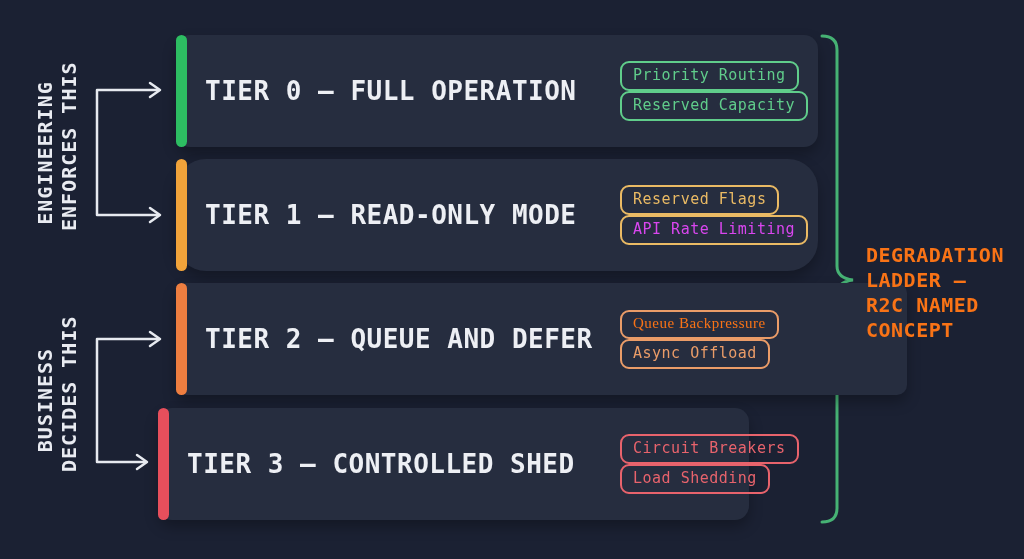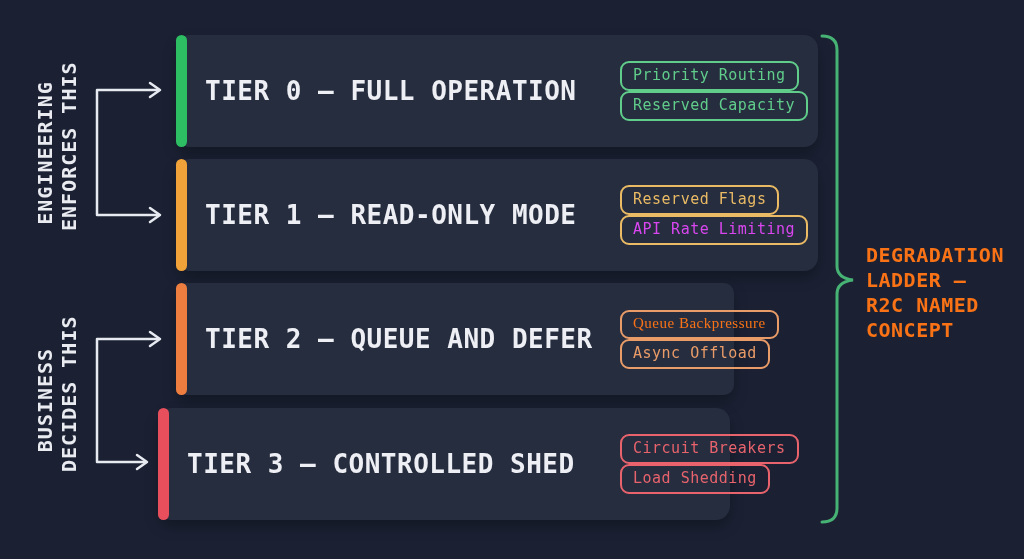--- a/index.html
+++ b/index.html
@@ -68,39 +68,39 @@
 
   <div class="tier-card" style="left:176px;top:35px;width:642px;">
     <div class="accent-bar" style="background-color: rgb(45, 189, 98);"></div>
     <div class="tier-title">TIER 0 — FULL OPERATION</div>
     <div class="badge-col" style="left:444px;">
       <span class="badge" style="color: rgb(96, 205, 139); border-color: rgb(96, 205, 139);">Priority Routing</span>
       <span class="badge" style="color: rgb(96, 205, 139); border-color: rgb(96, 205, 139);">Reserved Capacity</span>
     </div>
   </div>
 
-  <div class="tier-card" style="left:176px;top:159px;width:642px;">
+  <div class="tier-card" style="left:176px;top:159px;width:642px;border-radius:30px;">
     <div class="accent-bar" style="background-color: rgb(241, 163, 58);"></div>
     <div class="tier-title">TIER 1 — READ-ONLY MODE</div>
     <div class="badge-col" style="left:444px;">
       <span class="badge" style="color: rgb(234, 186, 100); border-color: rgb(234, 186, 100);">Reserved Flags</span>
       <span class="badge" style="color: #d946ef; border-color: rgb(234, 186, 100);">API Rate Limiting</span>
     </div>
   </div>
 
-  <div class="tier-card" style="left:176px;top:283px;width:558px;border-radius:10px;">
+  <div class="tier-card" style="left:176px;top:283px;width:731px;border-radius:10px;">
     <div class="accent-bar" style="background-color: rgb(238, 126, 64);"></div>
     <div class="tier-title">TIER 2 — QUEUE AND DEFER</div>
     <div class="badge-col" style="left:444px;">
       <span class="badge" style="color: #f97316; border-color: rgb(234, 156, 104); font-family: Liberation Serif, serif;">Queue Backpressure</span>
       <span class="badge" style="color: rgb(234, 156, 104); border-color: rgb(234, 156, 104);">Async Offload</span>
     </div>
   </div>
 
-  <div class="tier-card" style="left:158px;top:408px;width:572px;">
+  <div class="tier-card" style="left:158px;top:408px;width:572px;padding-left:19px;">
     <div class="accent-bar" style="background-color: rgb(231, 79, 92);"></div>
     <div class="tier-title">TIER 3 — CONTROLLED SHED</div>
     <div class="badge-col" style="left:462px;">
       <span class="badge" style="color: rgb(232, 99, 108); border-color: rgb(232, 99, 108);">Circuit Breakers</span>
       <span class="badge" style="color: rgb(232, 99, 108); border-color: rgb(232, 99, 108);">Load Shedding</span>
     </div>
   </div>
 
   <div class="brace-label" style="color: #f97316;">DEGRADATION
 LADDER —

